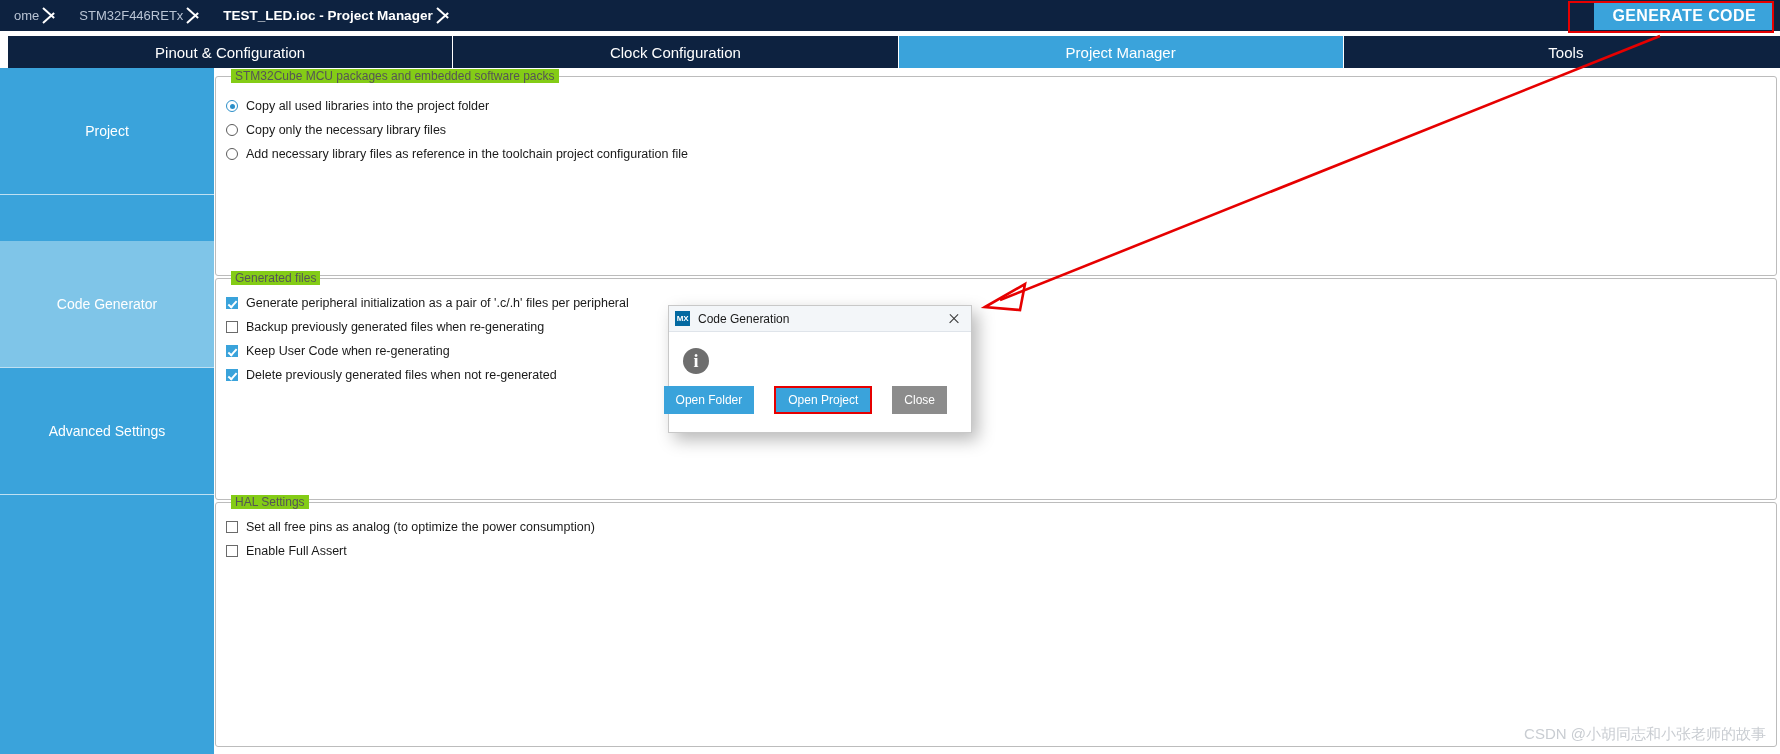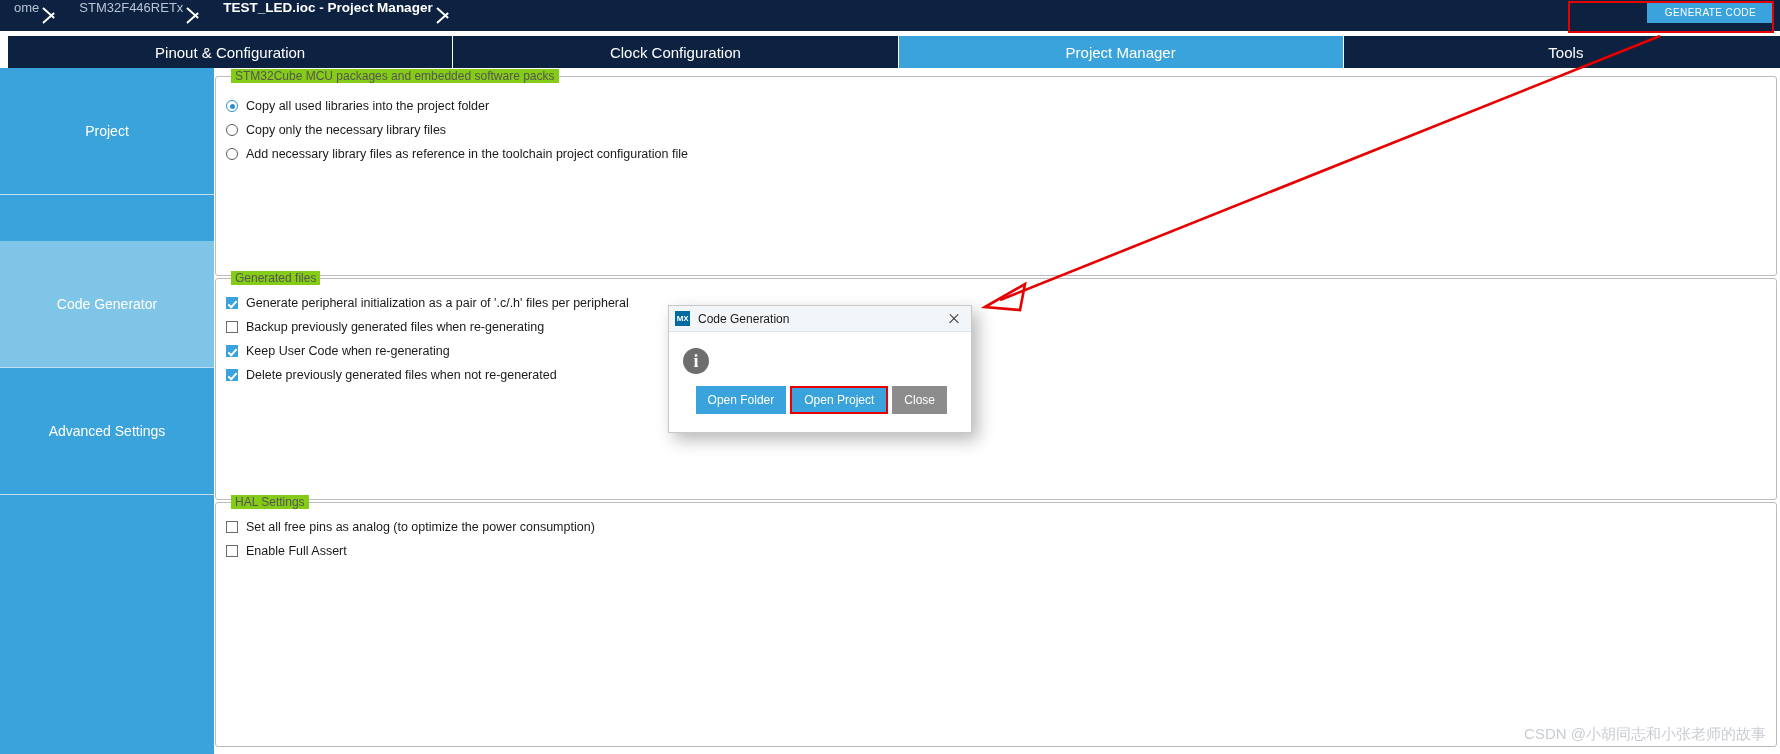--- a/index.html
+++ b/index.html
@@ -28,20 +28,21 @@
     position: absolute;
     left: 0; top: 0;
     height: 31px;
     display: flex;
     align-items: center;
   }
   .crumb {
     position: relative;
     height: 31px;
     display: flex;
+    align-items: center;
     padding: 0 26px 0 14px;
     color: #b9c4d4;
     font-size: 13px;
     white-space: nowrap;
   }
   .crumb.active {
     color: #ffffff;
     font-weight: bold;
     font-size: 13.5px;
   }
@@ -73,22 +74,22 @@
   }
 
   .generate-wrap {
     position: absolute;
     right: 6px;
     top: 2px;
   }
   .generate-btn {
     background: #3aa3db;
     color: #ffffff;
-    font-size: 10px;
-    font-weight: normal;
+    font-size: 16px;
+    font-weight: bold;
     letter-spacing: 0.4px;
     padding: 5px 18px;
     text-align: center;
     border: none;
     cursor: pointer;
     font-family: "Liberation Sans", sans-serif;
   }
 
   
   .tabstrip {
@@ -315,21 +316,21 @@
     white-space: nowrap;
   }
   .msg-normal {
     font-size: 12px;
     color: #2a2a2a;
     margin-top: 11px;
   }
   .dialog-buttons {
     display: flex;
     justify-content: flex-end;
-    gap: 4px;
+    gap: 20px;
     padding: 2px 24px 18px 14px;
   }
   .dlg-btn {
     font-size: 12px;
     color: #ffffff;
     padding: 5px 12px;
     border: none;
     cursor: pointer;
     font-family: "Liberation Sans", sans-serif;
     white-space: nowrap;

